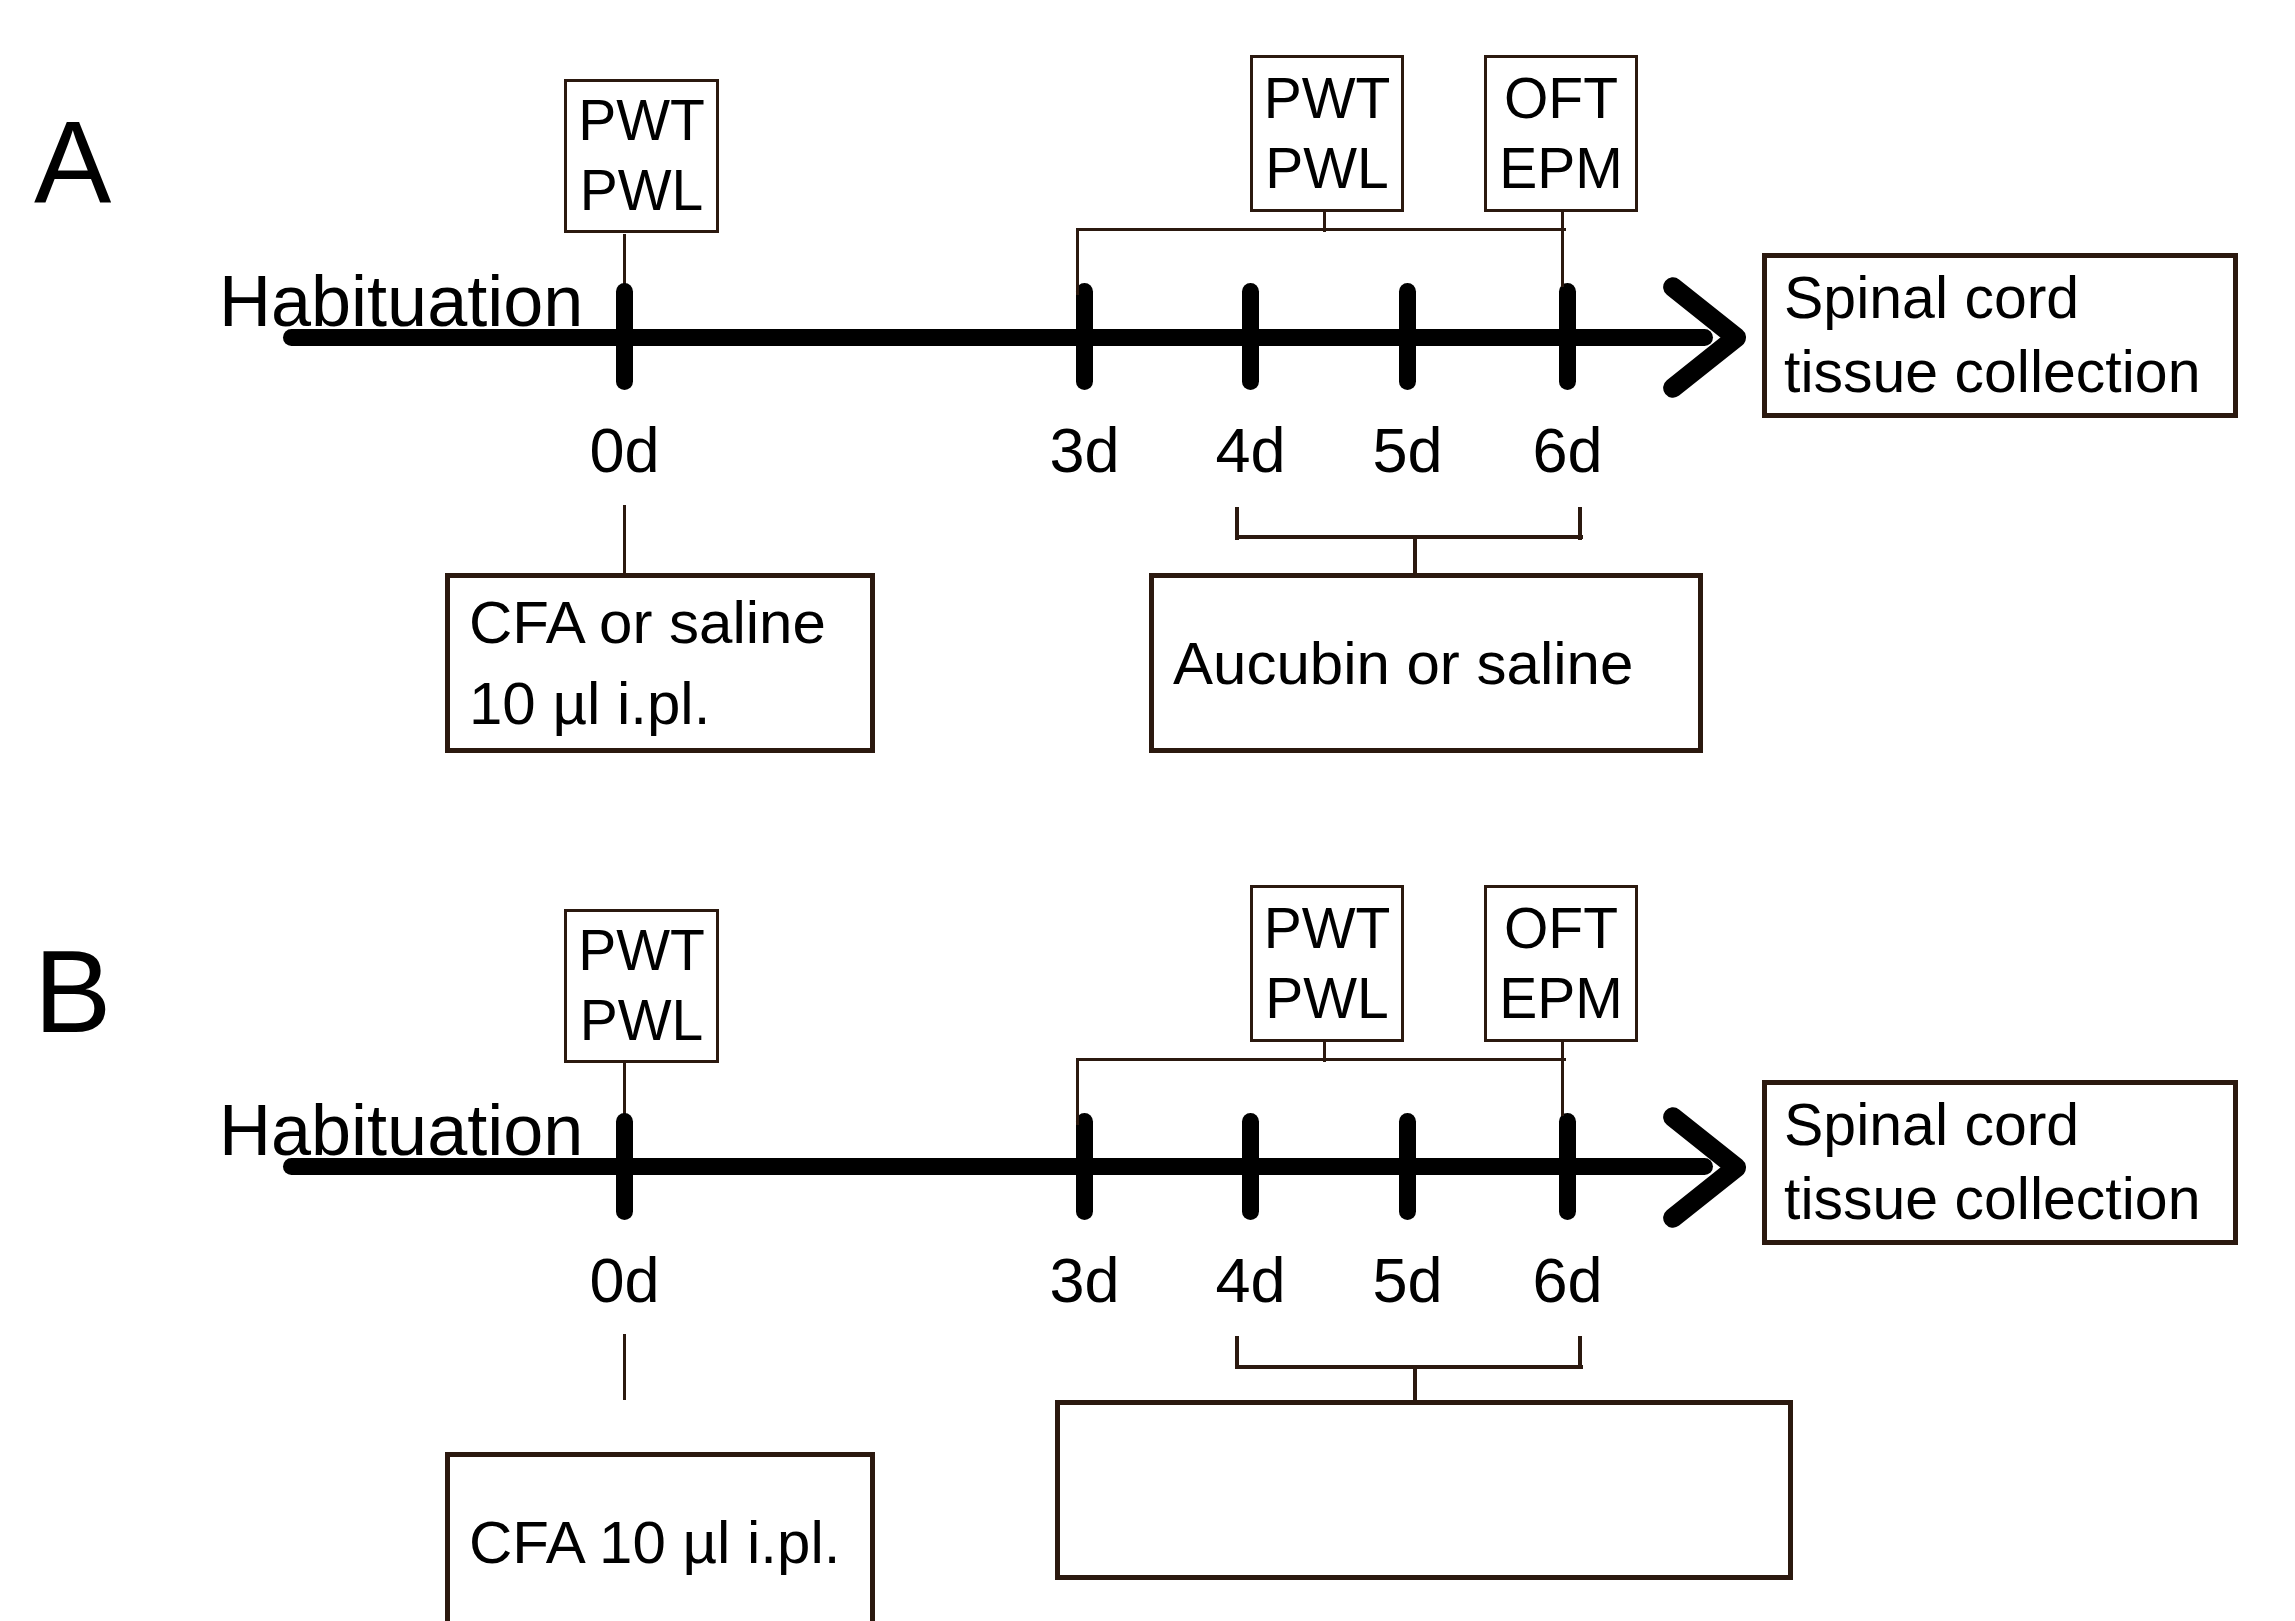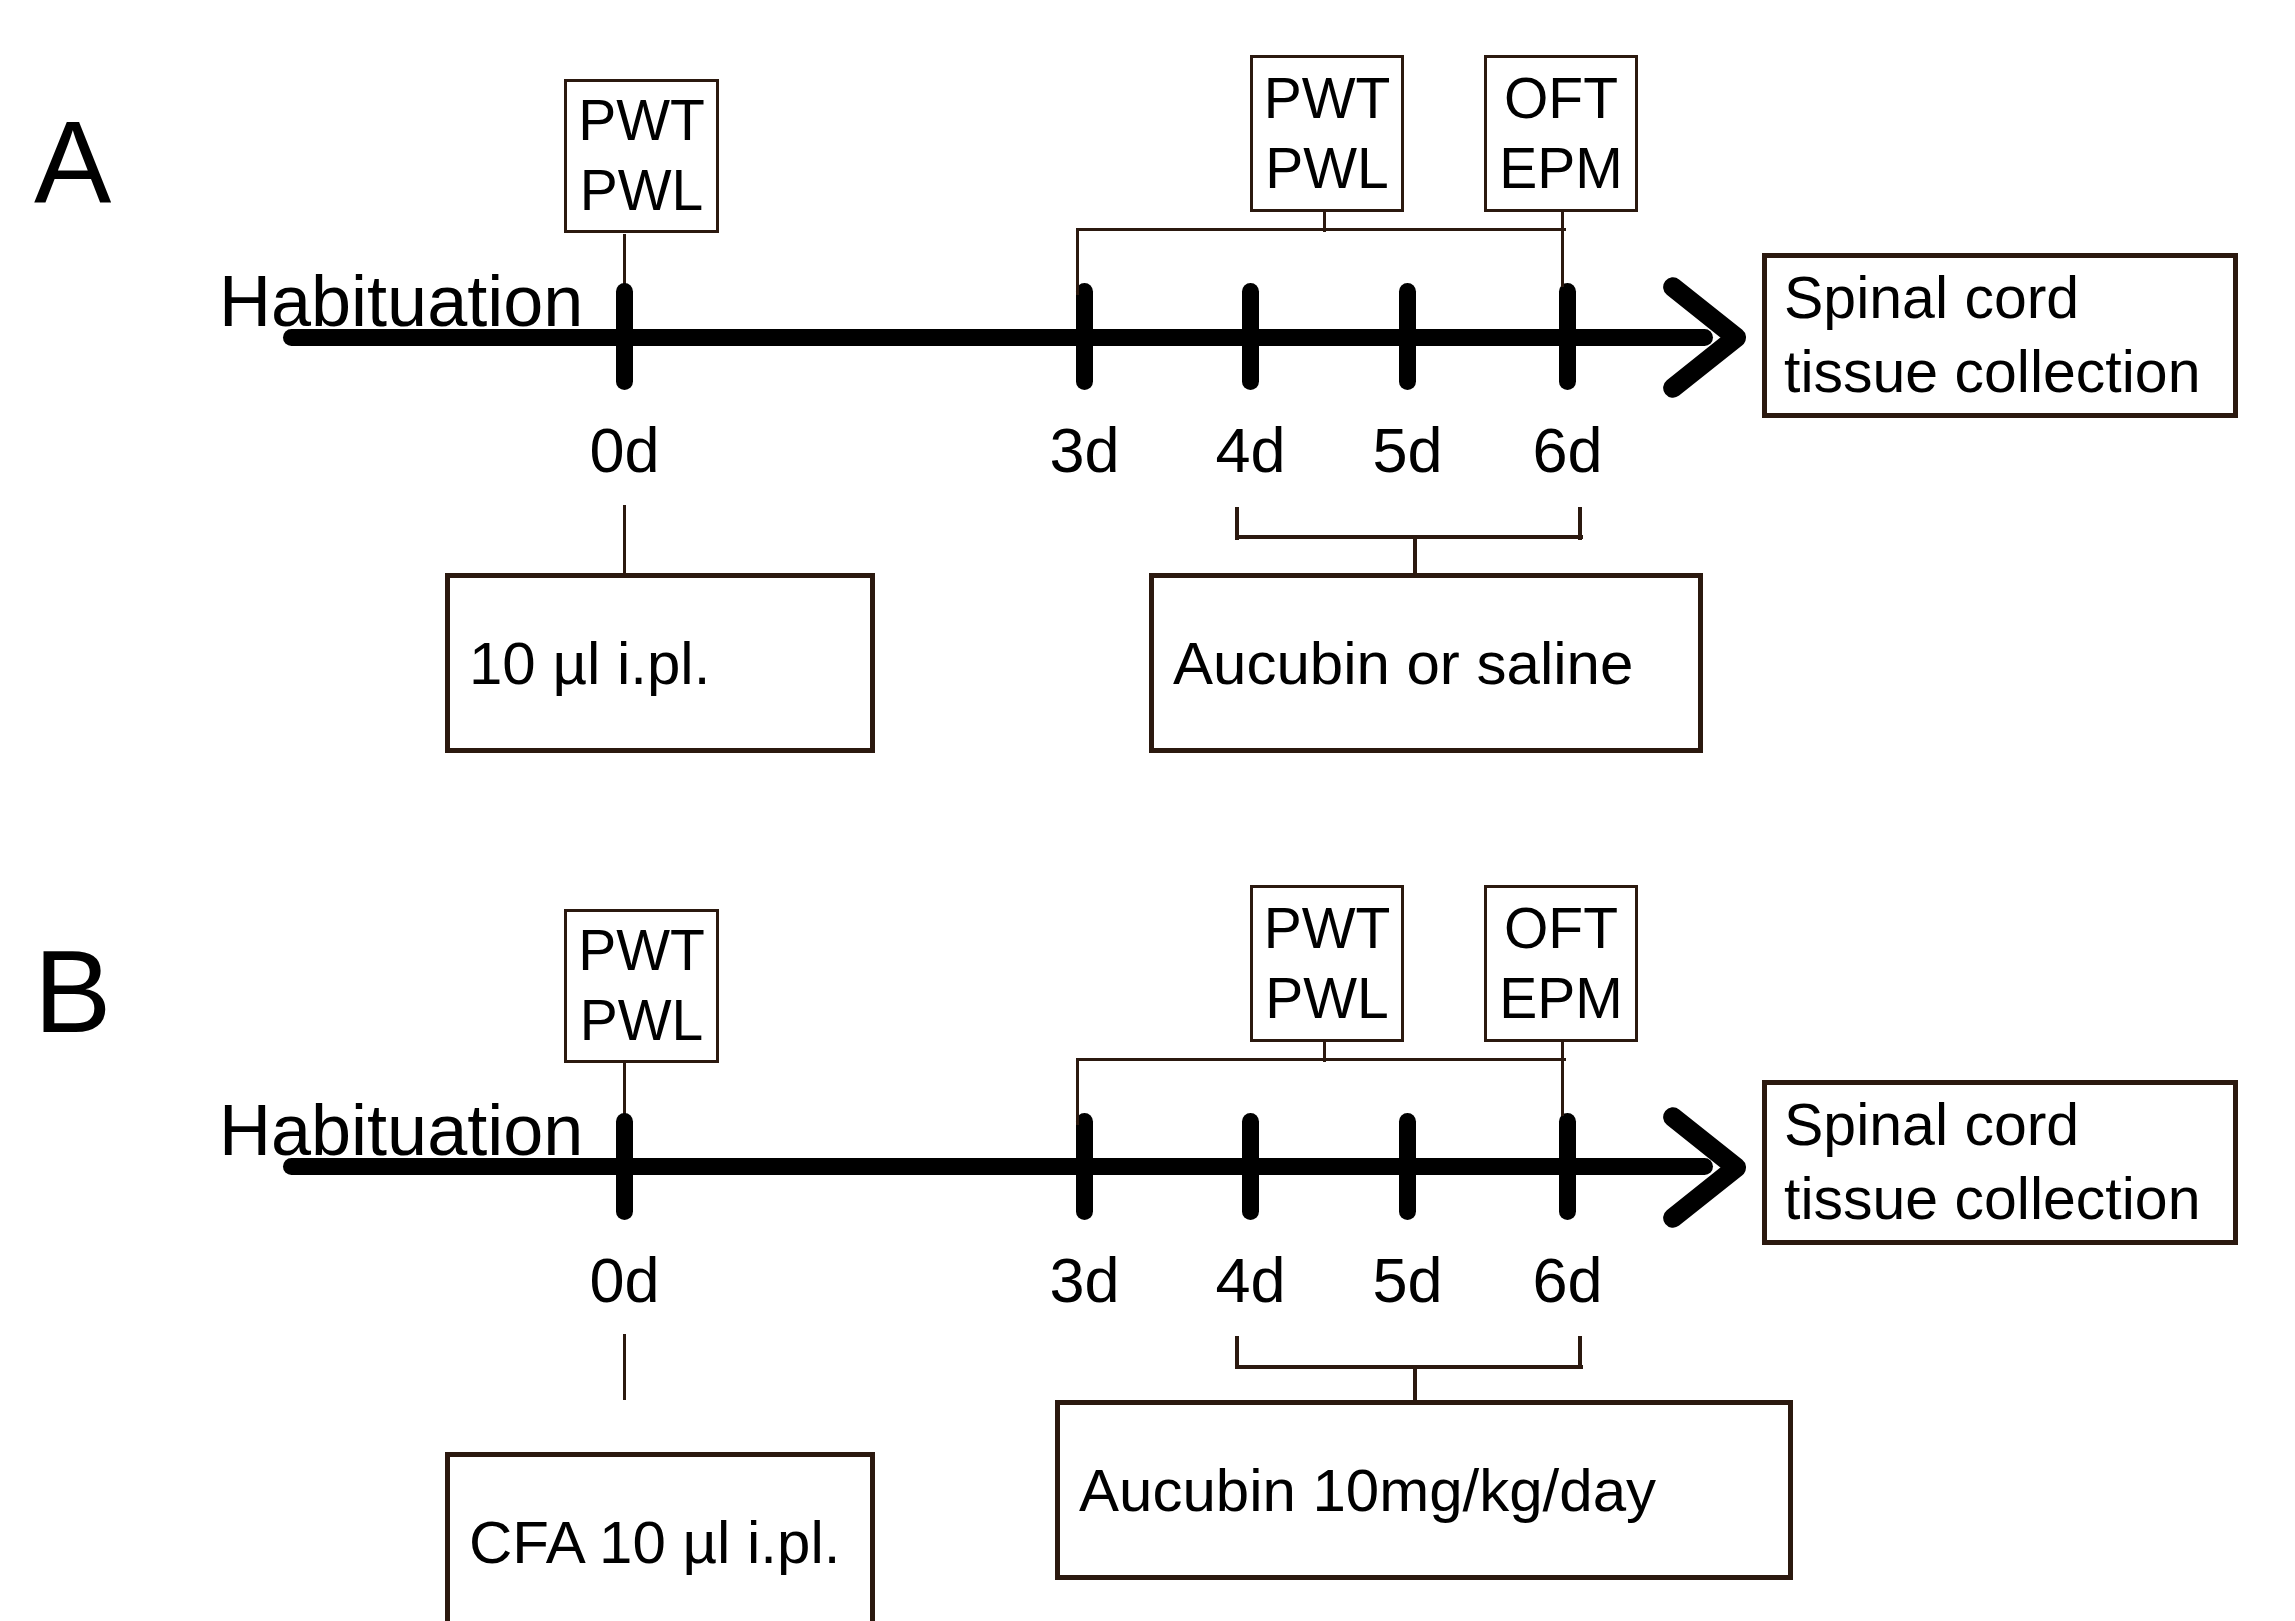--- a/index.html
+++ b/index.html
@@ -73,20 +73,21 @@
       <span class="line">EPM</span>
     </div>
 
     <div class="box endpoint" style="left:1762px;top:253px;width:449px;height:155px">
       <span class="line">Spinal cord</span>
       <span class="line">tissue collection</span>
     </div>
 
     <div class="conn" style="left:623px;top:505px;width:3.4px;height:68px"></div>
     <div class="box big" style="left:445px;top:573px;width:401px;height:170px">
+      <span class="line">CFA or saline</span>
       <span class="line">10 µl i.pl.</span>
     </div>
 
     <div class="conn" style="left:1235px;top:507px;width:4.3px;height:33px"></div>
     <div class="conn" style="left:1578px;top:507px;width:4.3px;height:33px"></div>
     <div class="conn" style="left:1235px;top:535px;width:348px;height:4.3px"></div>
     <div class="conn" style="left:1413px;top:535px;width:4.3px;height:38px"></div>
     <div class="box big" style="left:1149px;top:573px;width:525px;height:170px">
       <span class="line">Aucubin or saline</span>
     </div>
@@ -143,18 +144,17 @@
     <div class="box big" style="left:445px;top:1452px;width:401px;height:170px">
       <span class="line">CFA 10 µl i.pl.</span>
 
     </div>
 
     <div class="conn" style="left:1235px;top:1336px;width:4.3px;height:33px"></div>
     <div class="conn" style="left:1578px;top:1336px;width:4.3px;height:33px"></div>
     <div class="conn" style="left:1235px;top:1365px;width:348px;height:4.3px"></div>
     <div class="conn" style="left:1413px;top:1365px;width:4.3px;height:37px"></div>
     <div class="box big" style="left:1055px;top:1400px;width:709px;height:170px">
-      <span class="line">Aucubin 10mg/kg/day</span>
     </div>
   </section>
 
 </div>
 
 
 </body></html>

